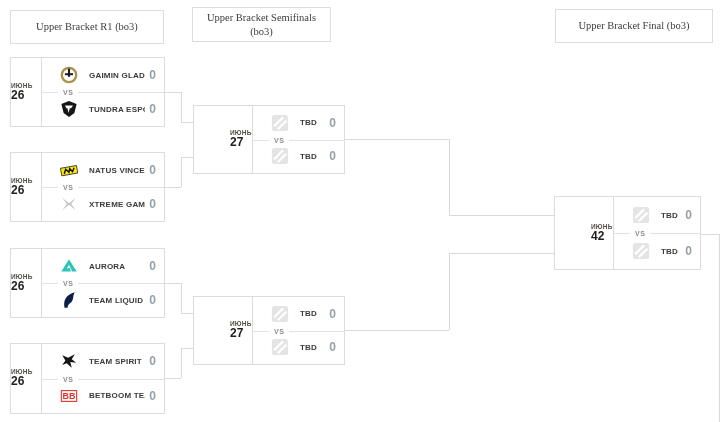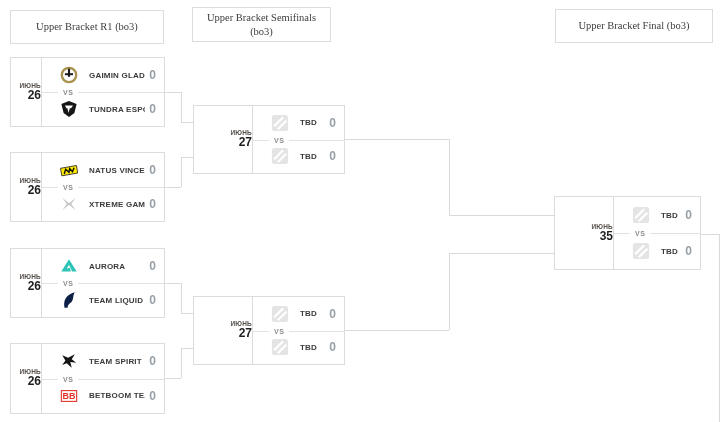--- a/index.html
+++ b/index.html
@@ -10,21 +10,21 @@
     border:1px solid #dcdcdc; display:flex; align-items:center; justify-content:center;
     text-align:center; font-size:10.5px; color:#3d3d3d; line-height:1.3; padding:16px 4px;font-family:Liberation Serif, serif;
   }
 
   .match {
     position:absolute; box-sizing:border-box; background:#fff;
     border:1px solid #dcdcdc; display:flex; cursor:pointer;
   }
   .datecol {
     width:31px; flex:0 0 31px; box-sizing:border-box; border-right:1px solid #dcdcdc;
-    display:flex; flex-direction:column; align-items:flex-end; justify-content:center;
+    display:flex; flex-direction:column; align-items:flex-start; justify-content:center;
   }
   .match--sf .datecol { width:23px; flex-basis:23px;margin-left:36px; }
   .month { font-size:6.5px; color:#554f4a; font-weight:bold; letter-spacing:0.2px; }
   .day   { font-size:12px; font-weight:bold; color:#1f1f1f; line-height:1.15; }
 
   .teams { flex:1; position:relative; display:flex; flex-direction:column; min-width:0; }
   .trow  { flex:1; display:flex; align-items:center; padding:0 8px 0 10px; min-width:0; }
   .logo  { width:18px; height:18px; flex:0 0 18px; display:flex; align-items:center; justify-content:center;padding-left:8px; }
   .tname {
     margin-left:11px; font-size:8px; font-weight:bold; color:#3a3a3a;
@@ -240,21 +240,21 @@
         </span>
         <span class="tname">TBD</span>
         <span class="score">0</span>
       </div>
     </div>
   </div>
 
   <div class="match match--sf" style="left:554px; top:196px; width:147px; height:74px;">
     <div class="datecol">
       <span class="month">ИЮНЬ</span>
-      <span class="day">35</span>
+      <span class="day">42</span>
     </div>
     <div class="teams">
       <div class="trow">
         <span class="logo">
           <svg width="20" height="20" viewBox="0 0 20 20">
               <rect x="1" y="1" width="18" height="18" rx="3" fill="#e4e4e4"></rect>
               <path d="M3.5 13.5 L13.5 3.5" stroke="#fff" stroke-width="2.4"></path>
               <path d="M7.5 17 L17 7.5" stroke="#fff" stroke-width="2.4"></path>
             </svg>
         </span>

